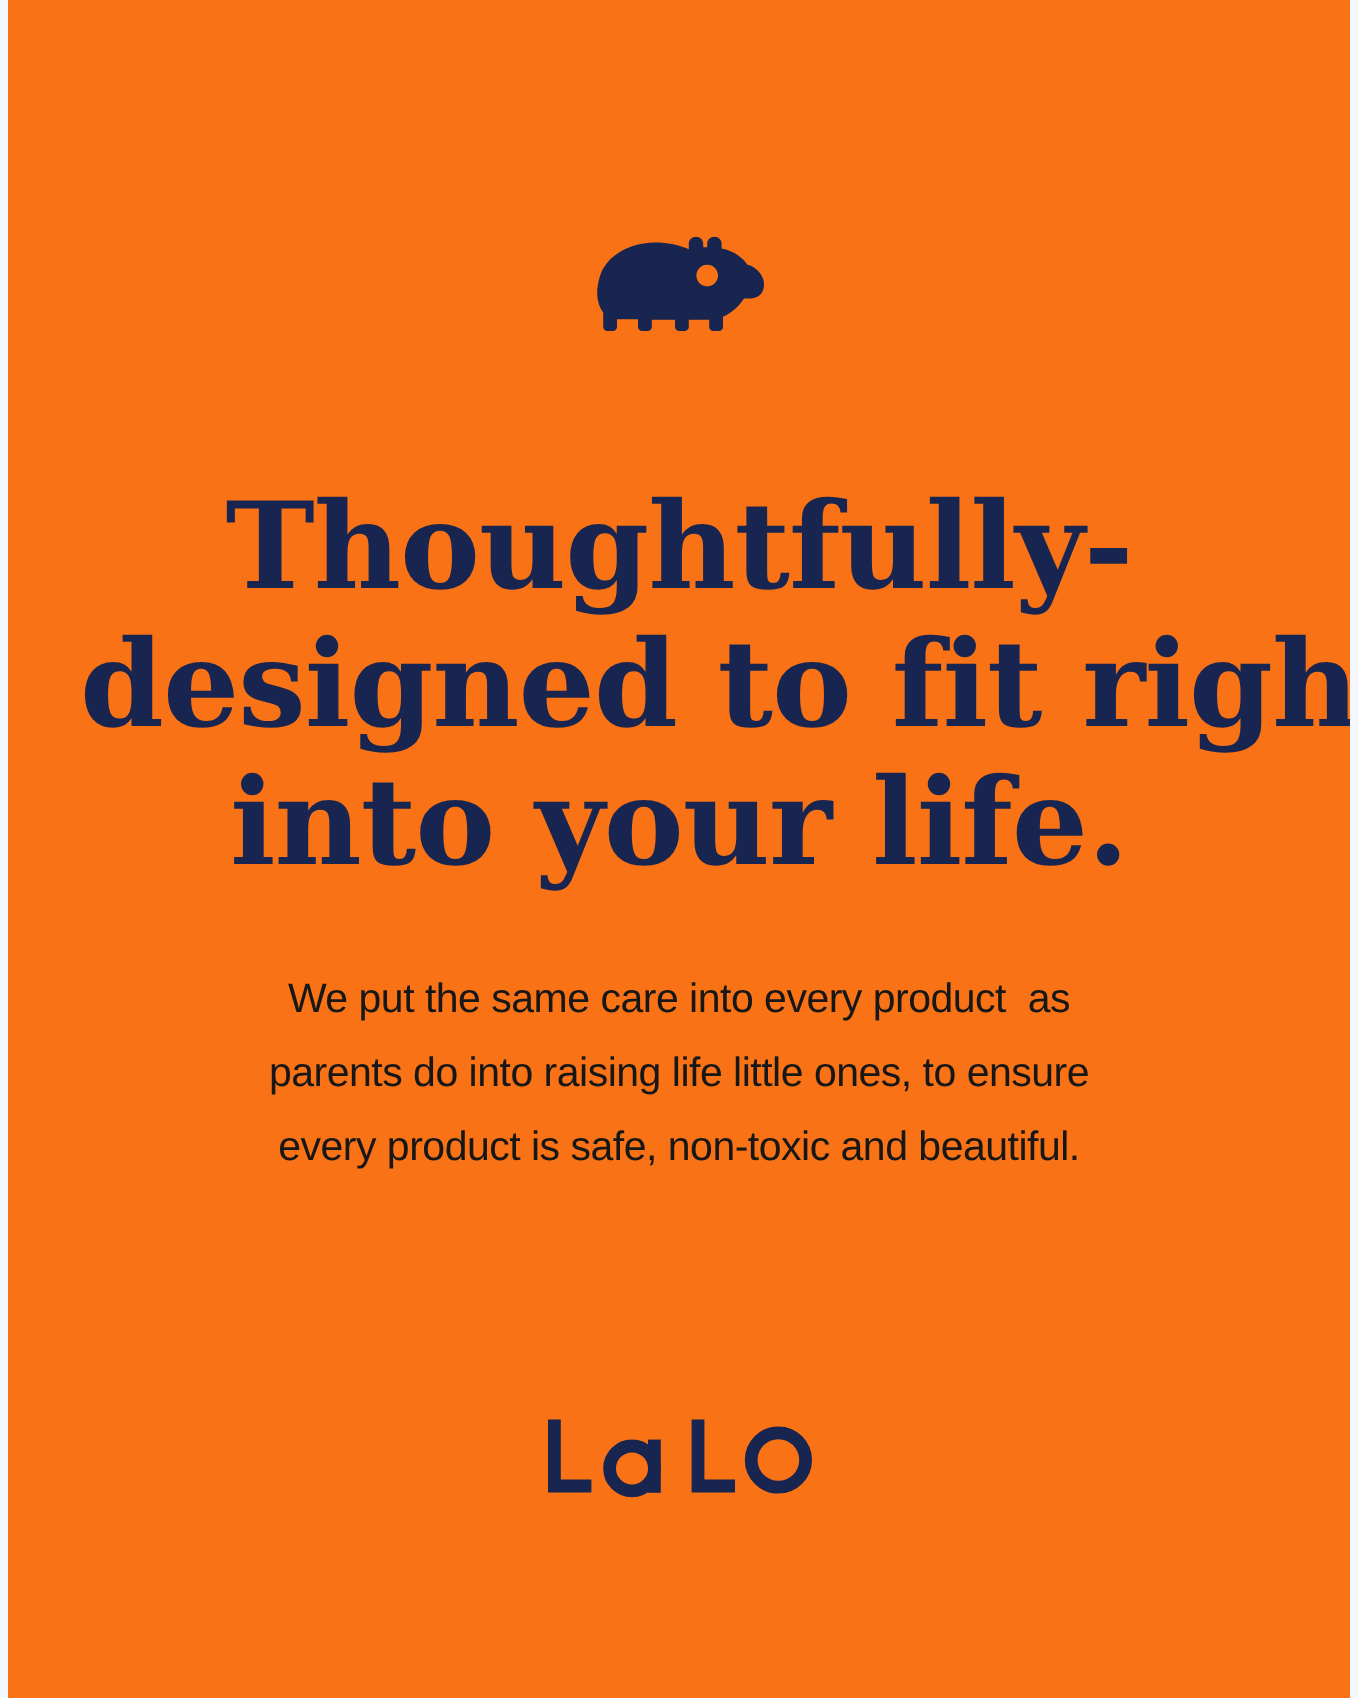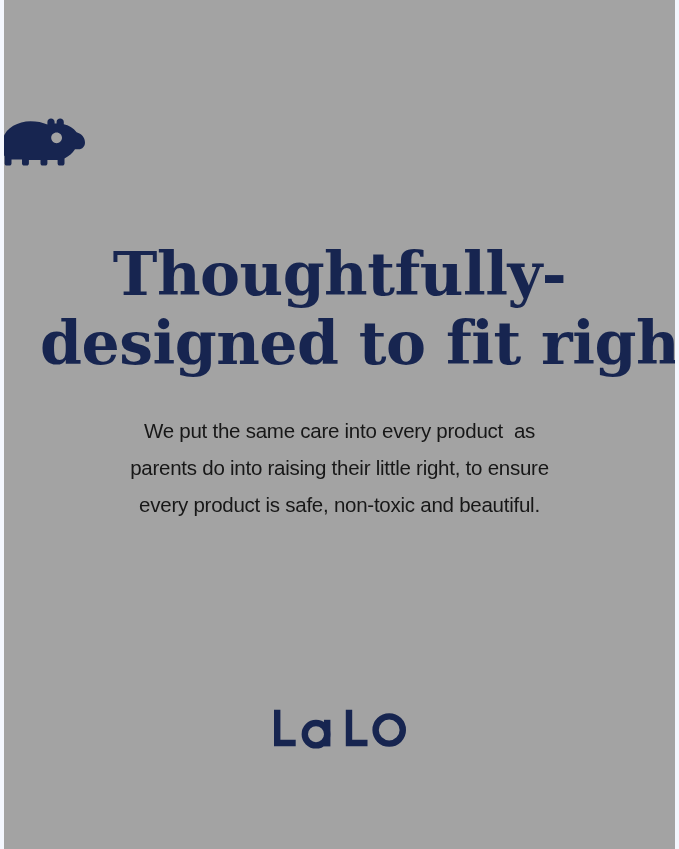--- a/index.html
+++ b/index.html
@@ -11,25 +11,25 @@
     height: 849px;
     background: #eaf0fc;
     font-family: "Liberation Sans", sans-serif;
     overflow: hidden;
   }
 
   .card {
     position: relative;
     width: 679px;
     height: 849px;
-    background: #a3a3a3;
+    background: #f97316;
     box-sizing: border-box;
     display: flex;
     flex-direction: column;
-    align-items: flex-start;
+    align-items: center;
   }
 
   
   .edge-strip {
     position: absolute;
     top: 0;
     width: 4px;
     height: 849px;
     background: #f4f7fe;
   }
@@ -149,25 +149,26 @@
         C62.0 22.8 59.6 25.2 56.6 25.2
         C53.6 25.2 51.2 22.8 51.2 19.8
         C51.2 16.8 53.6 14.4 56.6 14.4
         Z"></path>
     </svg>
   </div>
 
   <h1 class="headline">
     <span class="hl-line">Thoughtfully-</span>
     <span class="hl-line">designed to fit right</span>
+    <span class="hl-line">into your life.</span>
   </h1>
 
   <p class="body-copy">
     <span class="bc-line">We put the same care into every product  as</span>
-    <span class="bc-line">parents do into raising their little right, to ensure</span>
+    <span class="bc-line">parents do into raising life little ones, to ensure</span>
     <span class="bc-line">every product is safe, non-toxic and beautiful.</span>
   </p>
 
   <div class="wordmark">
     <svg viewBox="0 0 136 46" xmlns="http://www.w3.org/2000/svg" aria-hidden="true">
       <g fill="none" stroke="#172550" stroke-width="6.4" stroke-linecap="square">
 
         <path d="M5.2 8 L5.2 38 L20.5 38"></path>
 
         <circle cx="44.0" cy="29.2" r="11.2"></circle>

